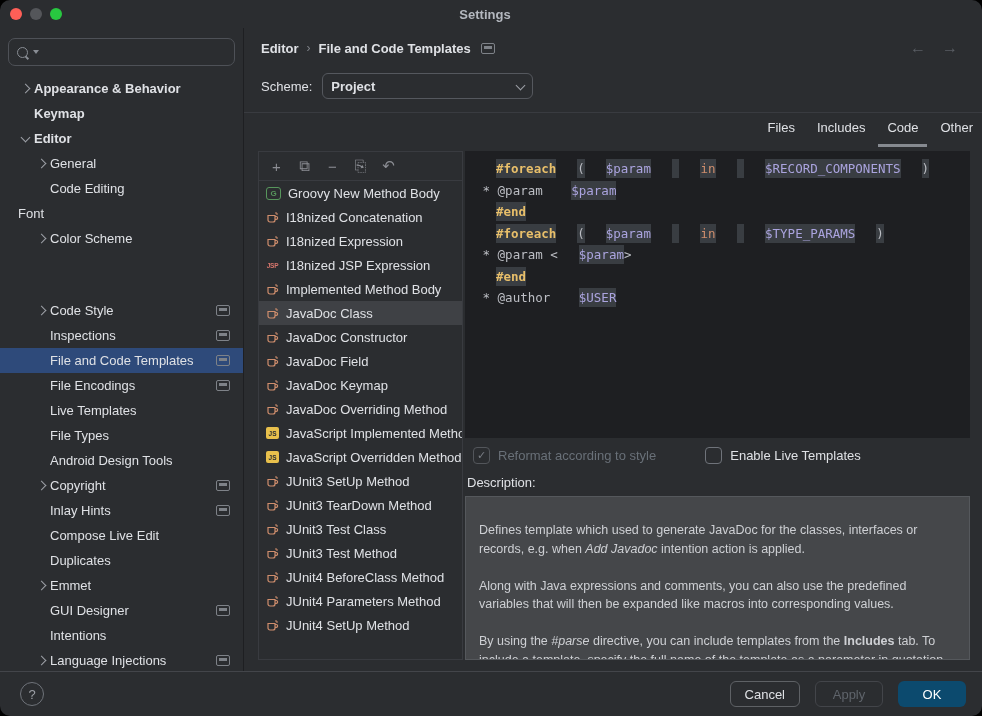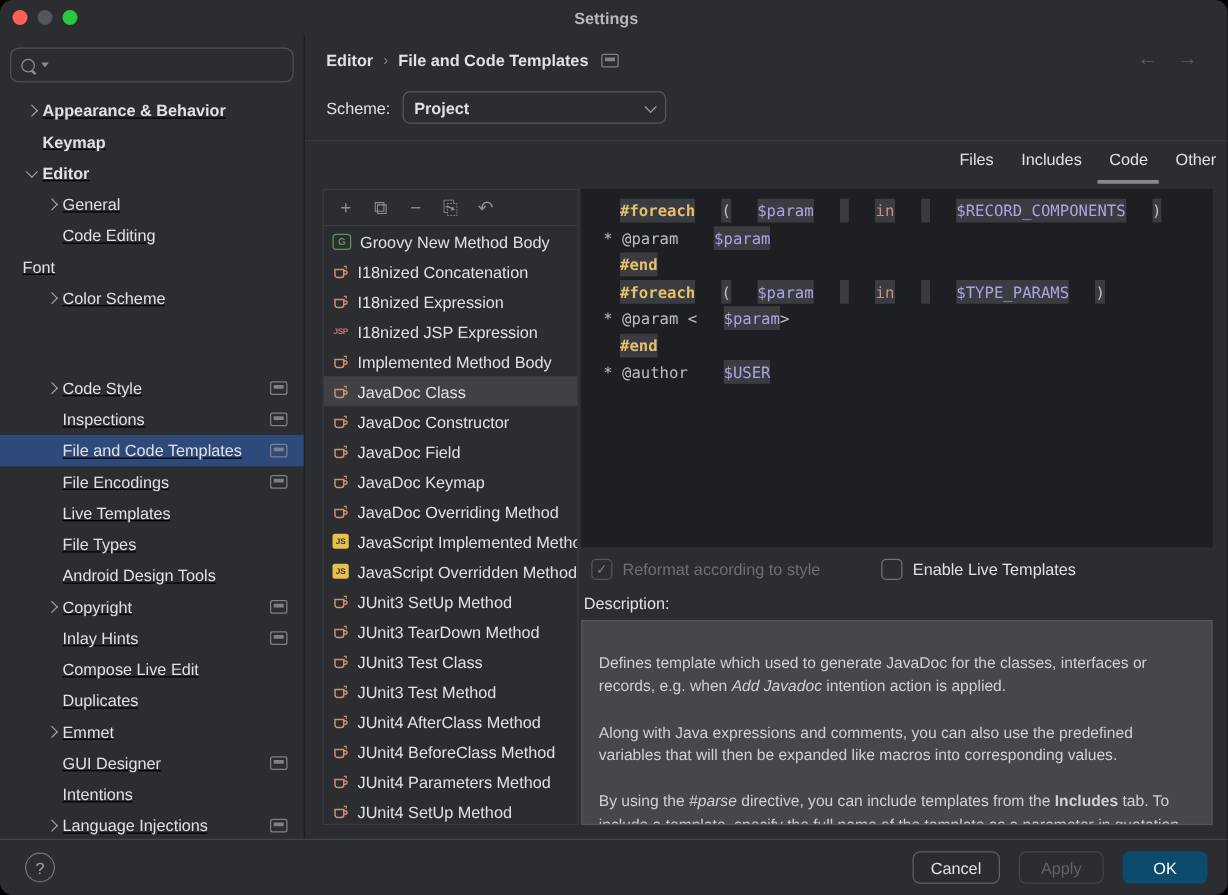--- a/index.html
+++ b/index.html
@@ -10,21 +10,21 @@
   .titlebar{height:28px;flex:0 0 28px;display:flex;align-items:center;position:relative;}
   .lights{display:flex;gap:8px;margin-left:10px;}
   .light{width:12px;height:12px;border-radius:50%;}
   .light.close{background:#ff5f57;}
   .light.min{background:#54565a;}
   .light.zoom{background:#28c840;}
   .win-title{position:absolute;left:0;right:12px;text-align:center;font-size:13px;font-weight:bold;color:#b4b8bf;}
 
   
   .main{flex:1;display:flex;min-height:0;}
-  .sidebar{width:243px;flex:0 0 243px;border-right:1px solid #1e1f22;display:flex;flex-direction:column;min-height:0;text-decoration:underline;}
+  .sidebar{width:243px;flex:0 0 243px;border-right:1px solid #1e1f22;display:flex;flex-direction:column;min-height:0;}
   .searchbox{margin:10px 8px 6px 8px;height:26px;border:1px solid #4e5157;border-radius:7px;display:flex;align-items:center;padding:0 8px;gap:3px;}
   .mag{width:9px;height:9px;border:1.5px solid #898d94;border-radius:50%;position:relative;flex:0 0 auto;}
   .mag::after{content:"";position:absolute;width:1.5px;height:4px;background:#898d94;left:8px;top:8px;transform:rotate(-45deg);}
   .search-caret{width:0;height:0;border-left:3px solid transparent;border-right:3px solid transparent;border-top:4px solid #898d94;margin-left:2px;}
   .sidebar-list{flex:1;overflow:hidden;padding-top:4px;}
   .side-row{height:25px;display:flex;align-items:center;font-size:13px;color:#dfe1e5;cursor:default;}
   .side-row.selected{background:#2e4a7a;}
   .side-row .chev-slot{width:18px;flex:0 0 18px;display:flex;align-items:center;justify-content:center;}
   .chev{width:6px;height:6px;border-right:1.5px solid #9da0a6;border-bottom:1.5px solid #9da0a6;}
   .chev.right{transform:rotate(-45deg);}
@@ -432,32 +432,20 @@
                 <span class="fico java">
                   <svg width="13" height="13" viewBox="0 0 13 13">
                     <g fill="none" stroke="#cf8e6d" stroke-width="1.2">
                       <path d="M2 4.5 H9 V9 a2 2 0 0 1 -2 2 H4 a2 2 0 0 1 -2 -2 Z"></path>
                       <path d="M9 5.5 h1.2 a1.4 1.4 0 0 1 0 2.8 H9"></path>
                       <path d="M9 2 l2 0 0 2" stroke-width="1"></path>
                     </g>
                   </svg>
                 </span>
                 <span>JUnit3 Test Method</span>
-              </div>
-              <div class="tpl-row">
-                <span class="fico java">
-                  <svg width="13" height="13" viewBox="0 0 13 13">
-                    <g fill="none" stroke="#cf8e6d" stroke-width="1.2">
-                      <path d="M2 4.5 H9 V9 a2 2 0 0 1 -2 2 H4 a2 2 0 0 1 -2 -2 Z"></path>
-                      <path d="M9 5.5 h1.2 a1.4 1.4 0 0 1 0 2.8 H9"></path>
-                      <path d="M9 2 l2 0 0 2" stroke-width="1"></path>
-                    </g>
-                  </svg>
-                </span>
-                <span>JUnit4 AfterClass Method</span>
               </div>
               <div class="tpl-row">
                 <span class="fico java">
                   <svg width="13" height="13" viewBox="0 0 13 13">
                     <g fill="none" stroke="#cf8e6d" stroke-width="1.2">
                       <path d="M2 4.5 H9 V9 a2 2 0 0 1 -2 2 H4 a2 2 0 0 1 -2 -2 Z"></path>
                       <path d="M9 5.5 h1.2 a1.4 1.4 0 0 1 0 2.8 H9"></path>
                       <path d="M9 2 l2 0 0 2" stroke-width="1"></path>
                     </g>
                   </svg>

